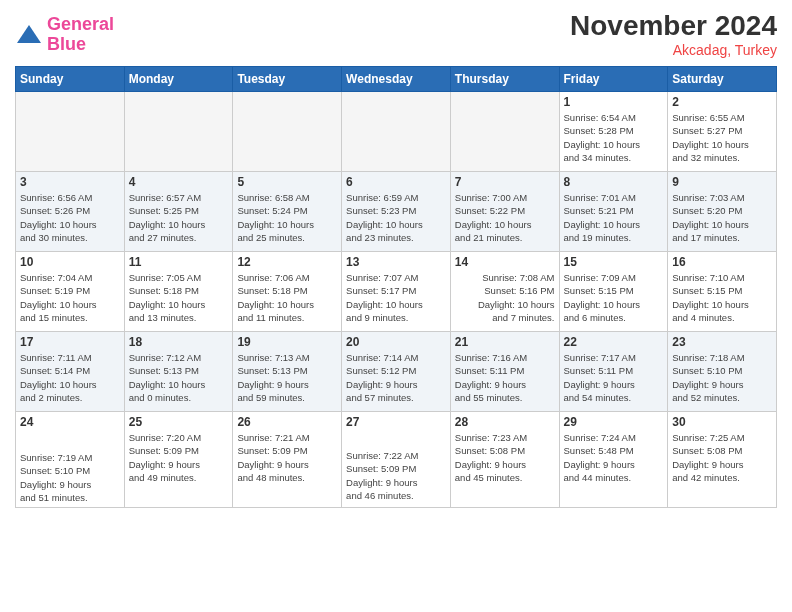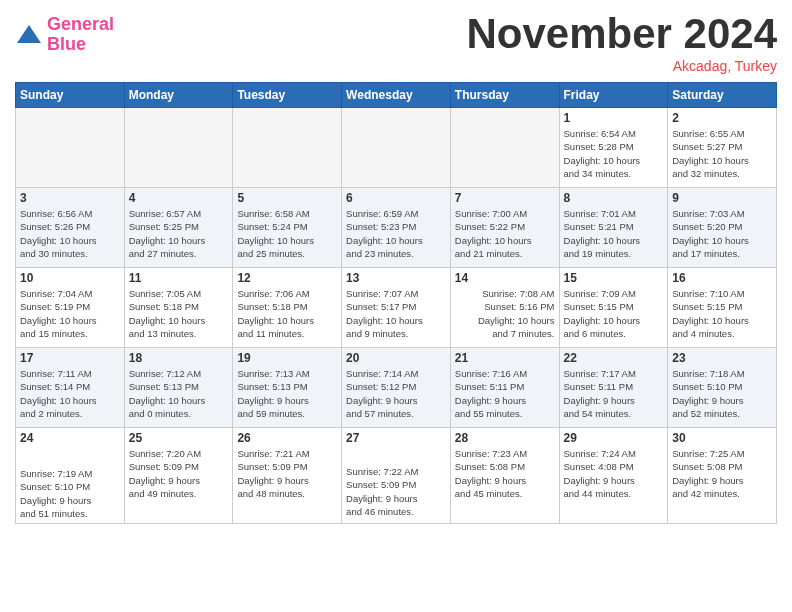--- a/index.html
+++ b/index.html
@@ -32,21 +32,21 @@
     }
     .logo-icon {
       width: 28px;
       height: 28px;
       margin-right: 4px;
     }
     .title-area {
       text-align: right;
     }
     .month-title {
-      font-size: 42px;
+      font-size: 28px;
       font-weight: bold;
       color: #333;
     }
     .location {
       font-size: 14px;
       color: #ef4444;
     }
     table {
       width: 100%;
       border-collapse: collapse;
@@ -326,21 +326,21 @@
         <td>
           <div class="day-number">28</div>
           <div class="day-info" style="white-space: pre-line;">Sunrise: 7:23 AM
 Sunset: 5:08 PM
 Daylight: 9 hours
 and 45 minutes.</div>
         </td>
         <td>
           <div class="day-number">29</div>
           <div class="day-info" style="white-space: pre-line;">Sunrise: 7:24 AM
-Sunset: 4:08 PM
+Sunset: 5:48 PM
 Daylight: 9 hours
 and 44 minutes.</div>
         </td>
         <td>
           <div class="day-number">30</div>
           <div class="day-info" style="white-space: pre-line;">Sunrise: 7:25 AM
 Sunset: 5:08 PM
 Daylight: 9 hours
 and 42 minutes.</div>
         </td>

